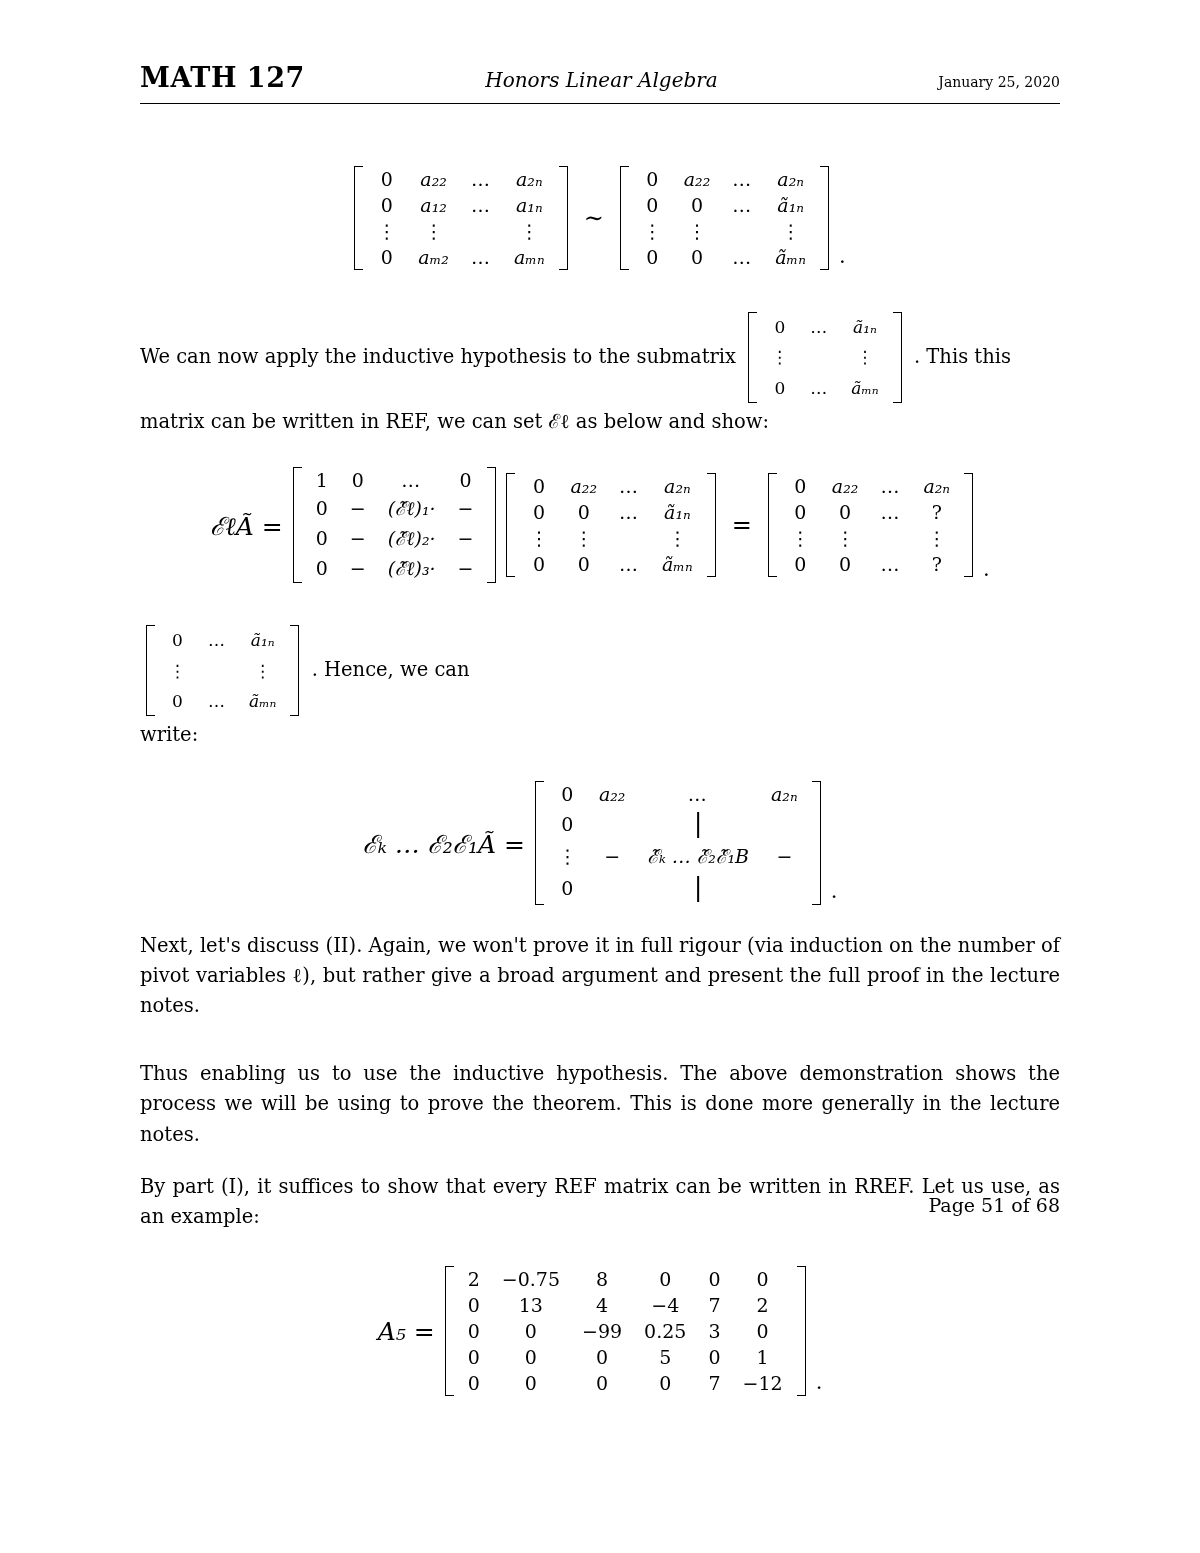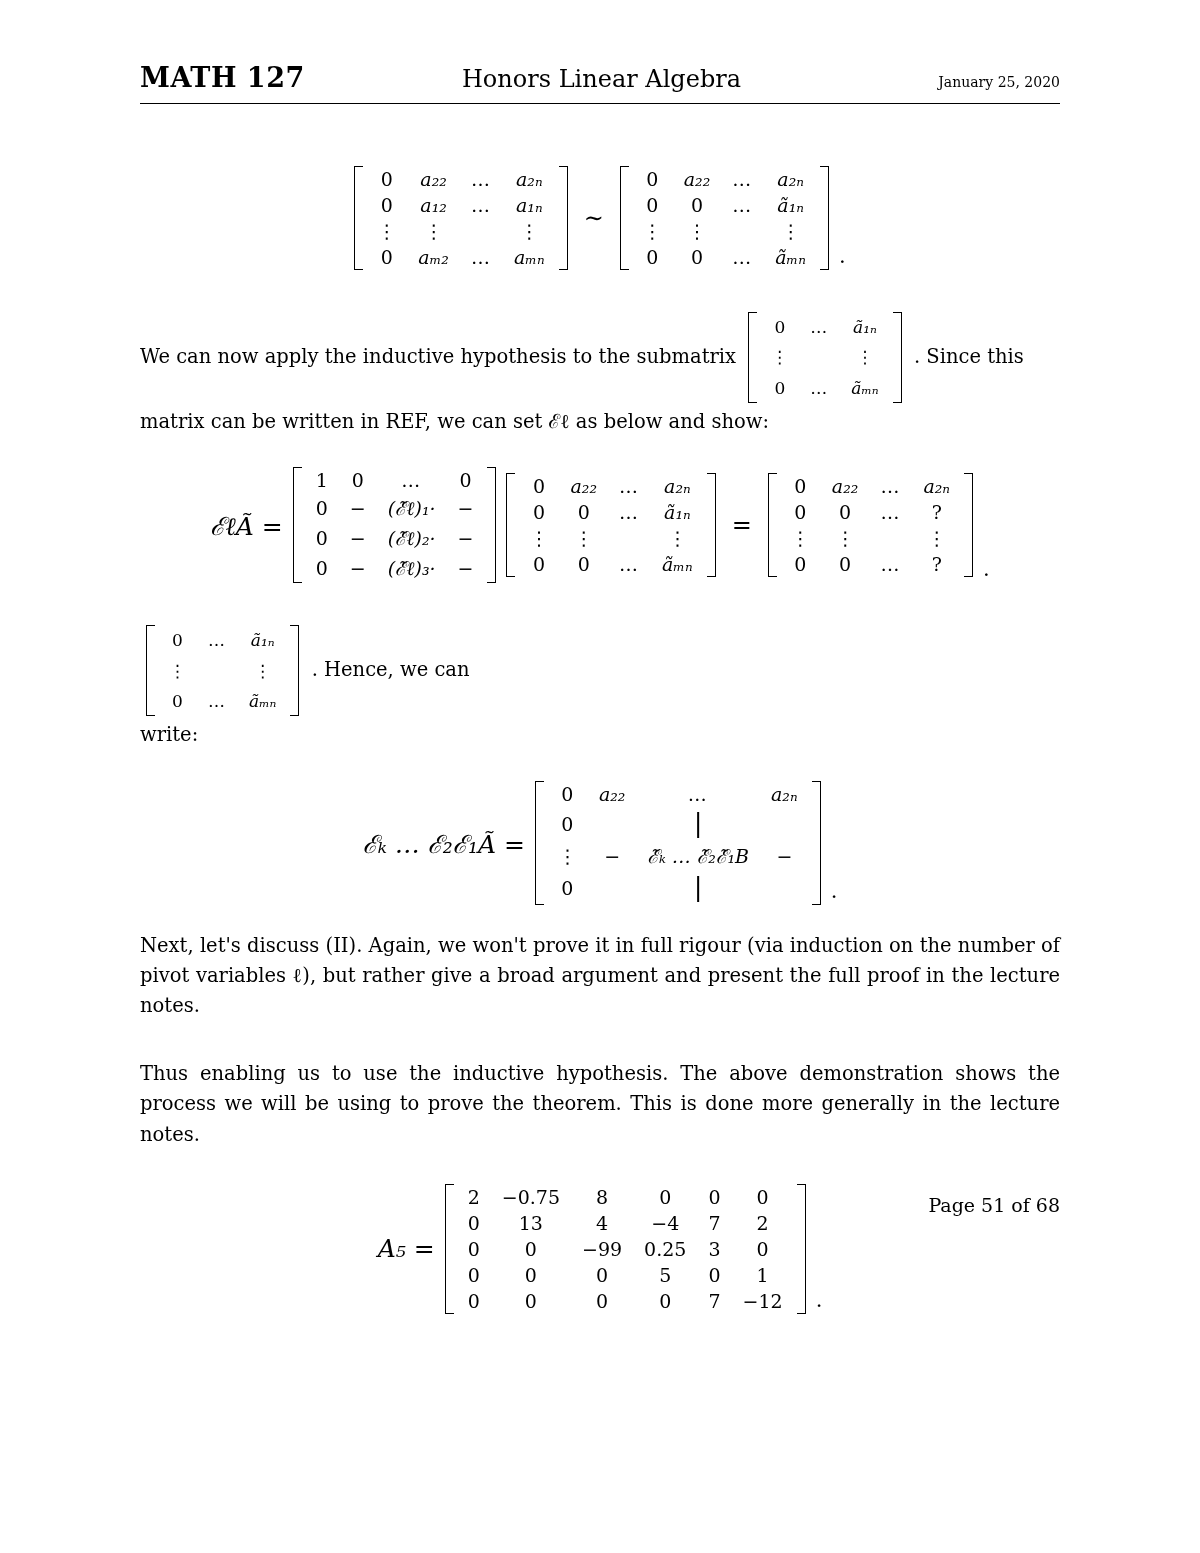--- a/index.html
+++ b/index.html
@@ -27,22 +27,23 @@
     align-items: baseline;
     justify-content: space-between;
     font-family: "DejaVu Serif", "Liberation Serif", serif;
   }
   .header-left {
     font-size: 27px;
     font-weight: bold;
     letter-spacing: 0.5px;
   }
   .header-center {
-    font-size: 24px;
+    font-size: 20px;
     margin-left: -40px;
+    font-style: italic;
   }
   .header-right {
     font-size: 14px;
   }
   .header-rule {
     border-bottom: 1.6px solid #000;
     margin-top: 10px;
   }
   
   .para {
@@ -209,21 +210,21 @@
           </tr>
           <tr>
             <td class="n">0</td>
             <td class="n dots">…</td>
             <td>ãₘₙ</td>
           </tr>
         </tbody>
           </table>
       </span>
     </span>
-    <span>. Since this</span>
+    <span>. This this</span>
     <br>
     <span>matrix can be written in REF, we can set ℰℓ as below and show:</span>
   </div>
 
   <div class="eqwrap" style="margin-top:26px;">
     <span class="lead">ℰℓÃ =</span>
 
     <span class="bracket">
       <table class="mat">
         <tbody>
@@ -380,20 +381,21 @@
           <td class="n"></td>
         </tr>
       </tbody>
         </table>
     </span>
     <span class="period">.</span>
   </div>
 
   <div class="para">Next, let's discuss (II). Again, we won't prove it in full rigour (via induction on the number of pivot variables ℓ), but rather give a broad argument and present the full proof in the lecture notes.</div>
   <div class="para" style="margin-top:38px;">Thus enabling us to use the inductive hypothesis. The above demonstration shows the process we will be using to prove the theorem. This is done more generally in the lecture notes.</div>
+  <div class="para">By part (I), it suffices to show that every REF matrix can be written in RREF. Let us use, as an example:</div>
 
   <div class="eqwrap" style="margin-top:30px;">
     <span class="lead">A₅ =</span>
     <span class="bracket">
       <table class="mat">
         <tbody>
             <tr>
           <td class="n">2</td>
           <td class="n">−0.75</td>
           <td class="n">8</td>

